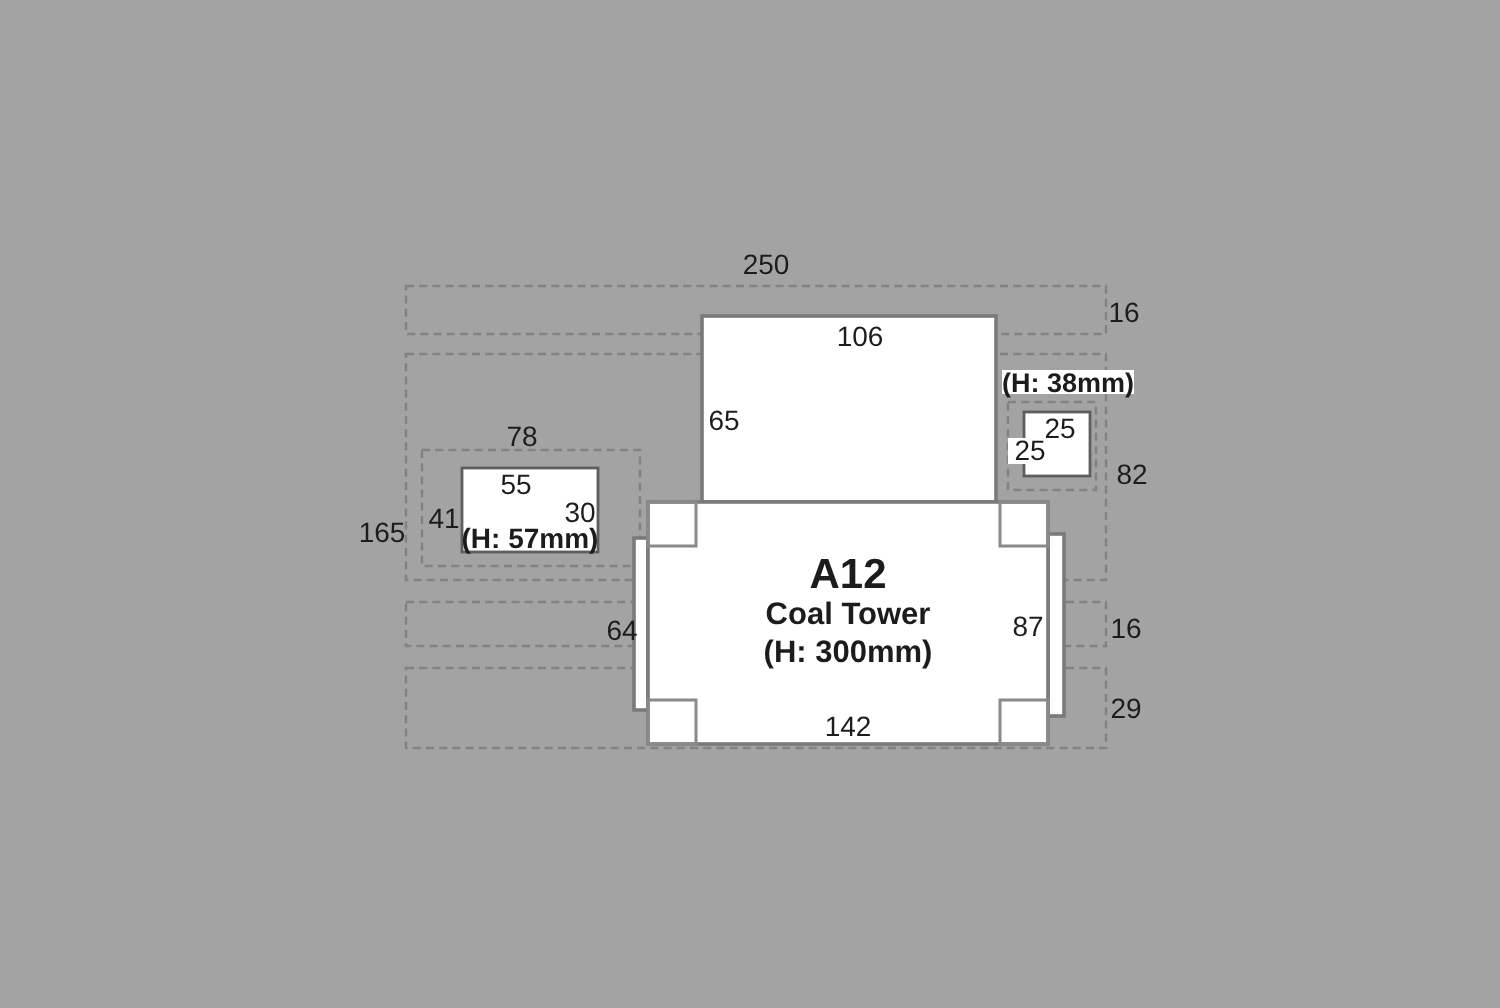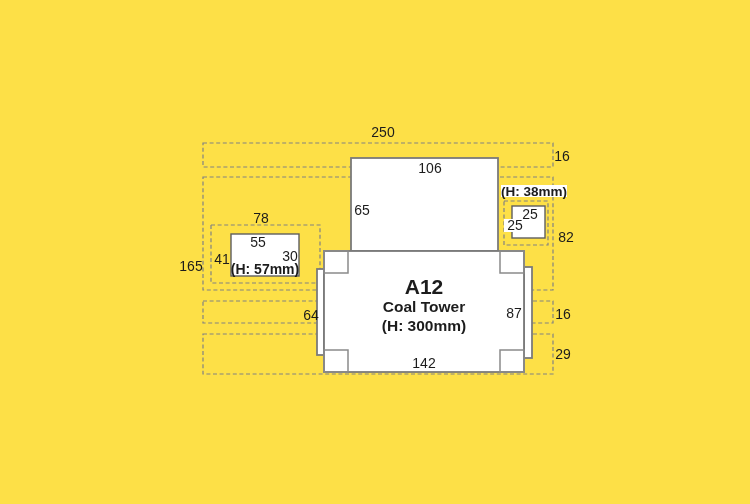--- a/index.html
+++ b/index.html
@@ -1,16 +1,16 @@
 <!DOCTYPE html>
 <html><head>
 <meta charset="utf-8">
 <style>
   html,body { margin:0; padding:0; background:#ffffff; }
-  #canvas { position:relative; width:750px; height:504px; background:#fde047; overflow:hidden; }
+  #canvas { position:relative; width:750px; height:504px; background:#a3a3a3; overflow:hidden; }
   svg { position:absolute; left:0; top:0; }
   .dash  { fill:none; stroke:#828282; stroke-width:1.2; stroke-dasharray:4 2.6; }
   .solid { fill:#ffffff; stroke:#7a7a7a; stroke-width:1.8; }
   .thin  { fill:#ffffff; stroke:#5e5e5e; stroke-width:1.4; }
   .cn    { fill:none; stroke:#8a8a8a; stroke-width:1.5; }
   .lblbg { fill:#ffffff; stroke:none; }
   text   { font-family:"Liberation Sans", sans-serif; fill:#1c1c1c; font-size:14px; text-anchor:middle; }
   .b     { font-weight:bold; }
   .s13b  { font-size:13.5px; font-weight:bold; }
   .s15b  { font-size:15.5px; font-weight:bold; }

